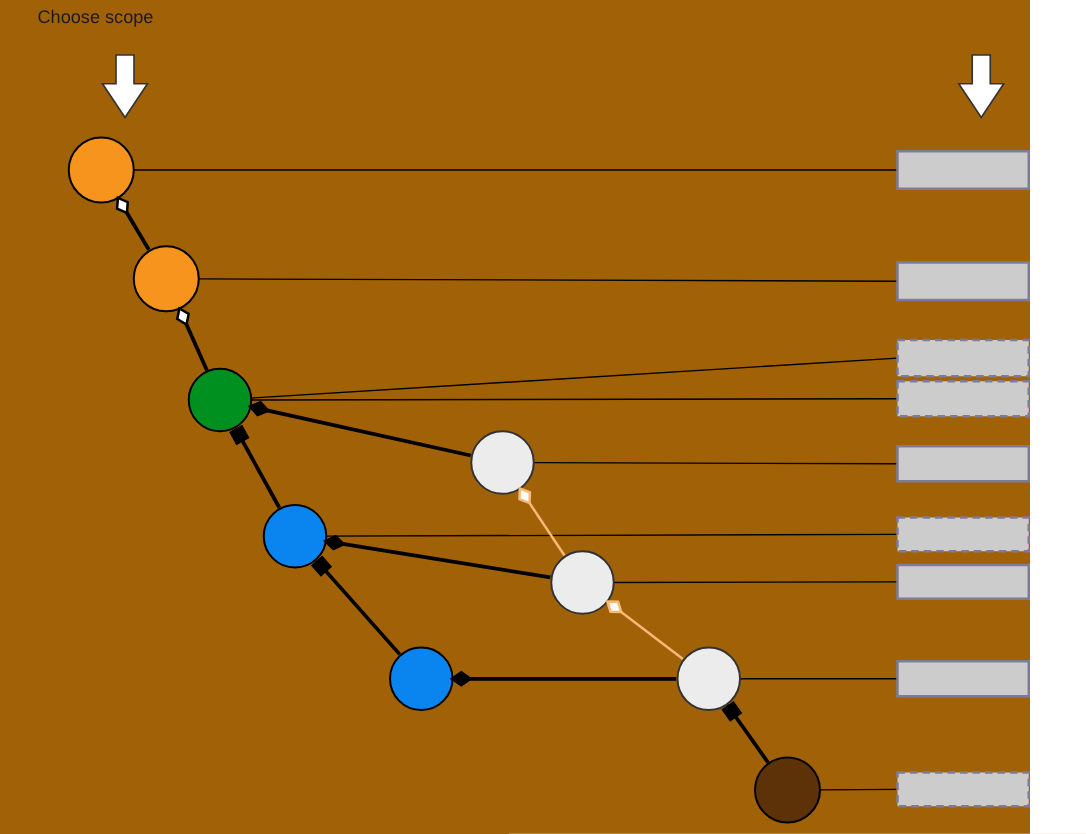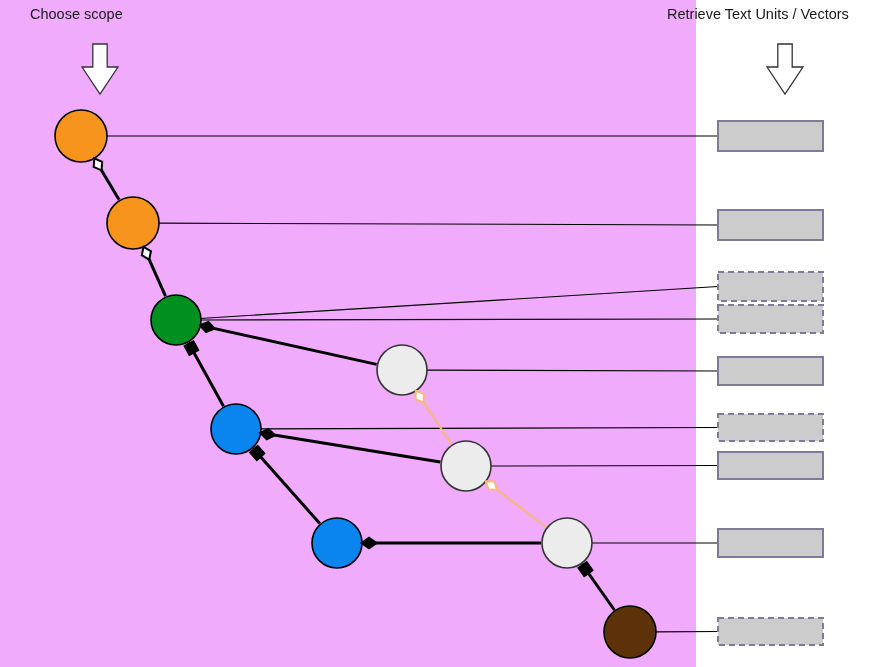--- a/index.html
+++ b/index.html
@@ -8,23 +8,23 @@
     background: #ffffff;
   }
   body {
     width: 869px;
     height: 667px;
     font-family: "Liberation Sans", sans-serif;
     overflow: hidden;
   }
   #canvas {
     position: relative;
-    width: 696px;
+    width: 824px;
     height: 667px;
-    background: #f0abfc;
+    background: #a16207;
   }
   .label {
     position: absolute;
     font-family: "Liberation Sans", sans-serif;
     font-size: 14.5px;
     color: #1a1a1a;
     white-space: nowrap;
     line-height: 1;
   }
   #label-left  { left: 30px;  top: 7px; }
@@ -38,21 +38,20 @@
     display: block;
   }
 </style>
 </head>
 <body>
 
 <div id="canvas">
 
   <div class="label" id="label-left">Choose scope</div>
 
-  <div class="label" id="label-right">Retrieve Text Units / Vectors</div>
 
   <svg id="diagram" viewBox="0 0 869 667" xmlns="http://www.w3.org/2000/svg">
     <g id="layer-arrows">
         <polygon points="92.8,44.0 107.2,44.0 107.2,67.0 118.0,67.0 100.0,94.0 82.0,67.0 92.8,67.0" fill="#ffffff" stroke="#333333" stroke-width="1.3" stroke-linejoin="miter"></polygon>
         <polygon points="777.8,44.0 792.2,44.0 792.2,67.0 803.0,67.0 785.0,94.0 767.0,67.0 777.8,67.0" fill="#ffffff" stroke="#333333" stroke-width="1.3" stroke-linejoin="miter"></polygon>
       </g>
     <g id="layer-links">
         <line x1="106.0" y1="136.0" x2="718" y2="136" stroke="#000000" stroke-width="1.1"></line>
         <line x1="158.0" y1="223.1" x2="718" y2="225" stroke="#000000" stroke-width="1.1"></line>
         <line x1="200.0" y1="318.5" x2="718" y2="286.5" stroke="#000000" stroke-width="1.1"></line>

